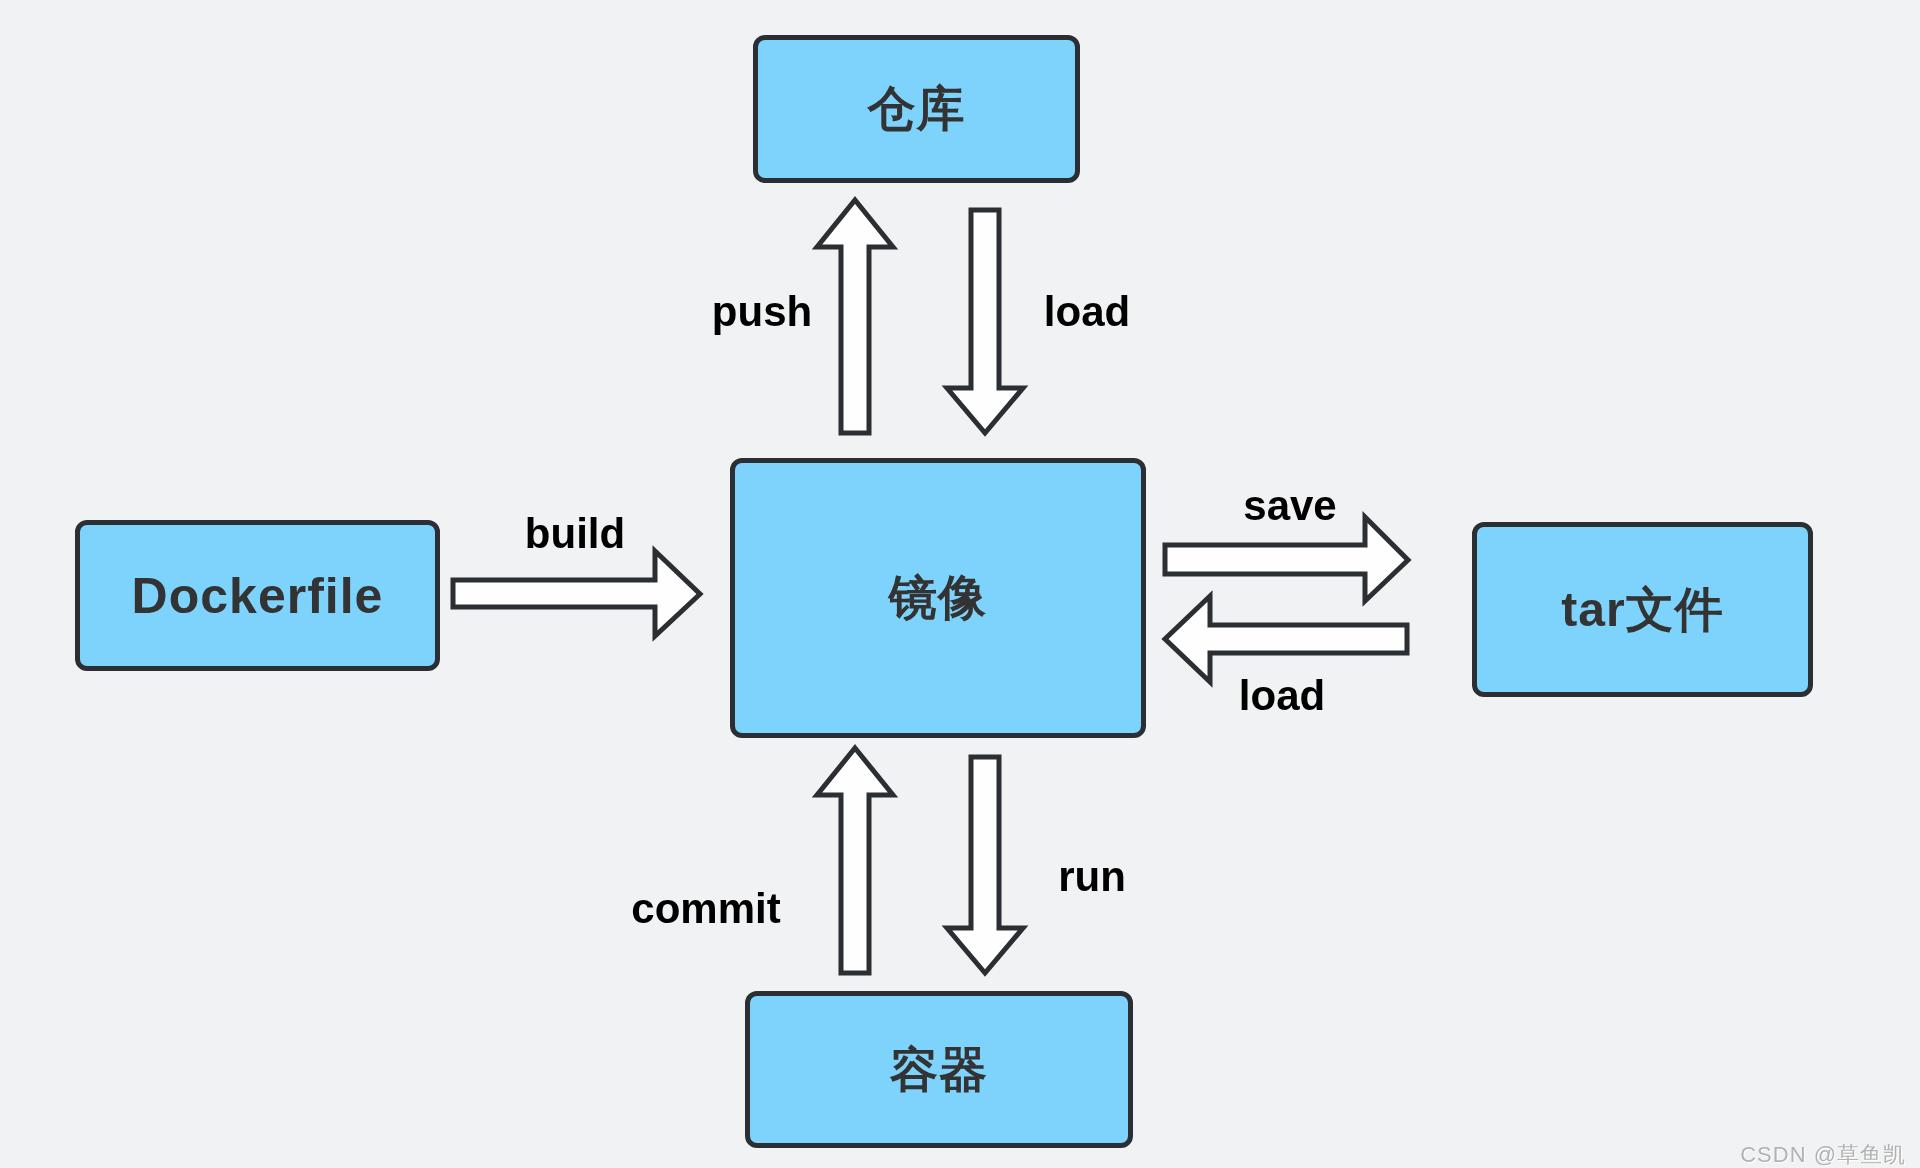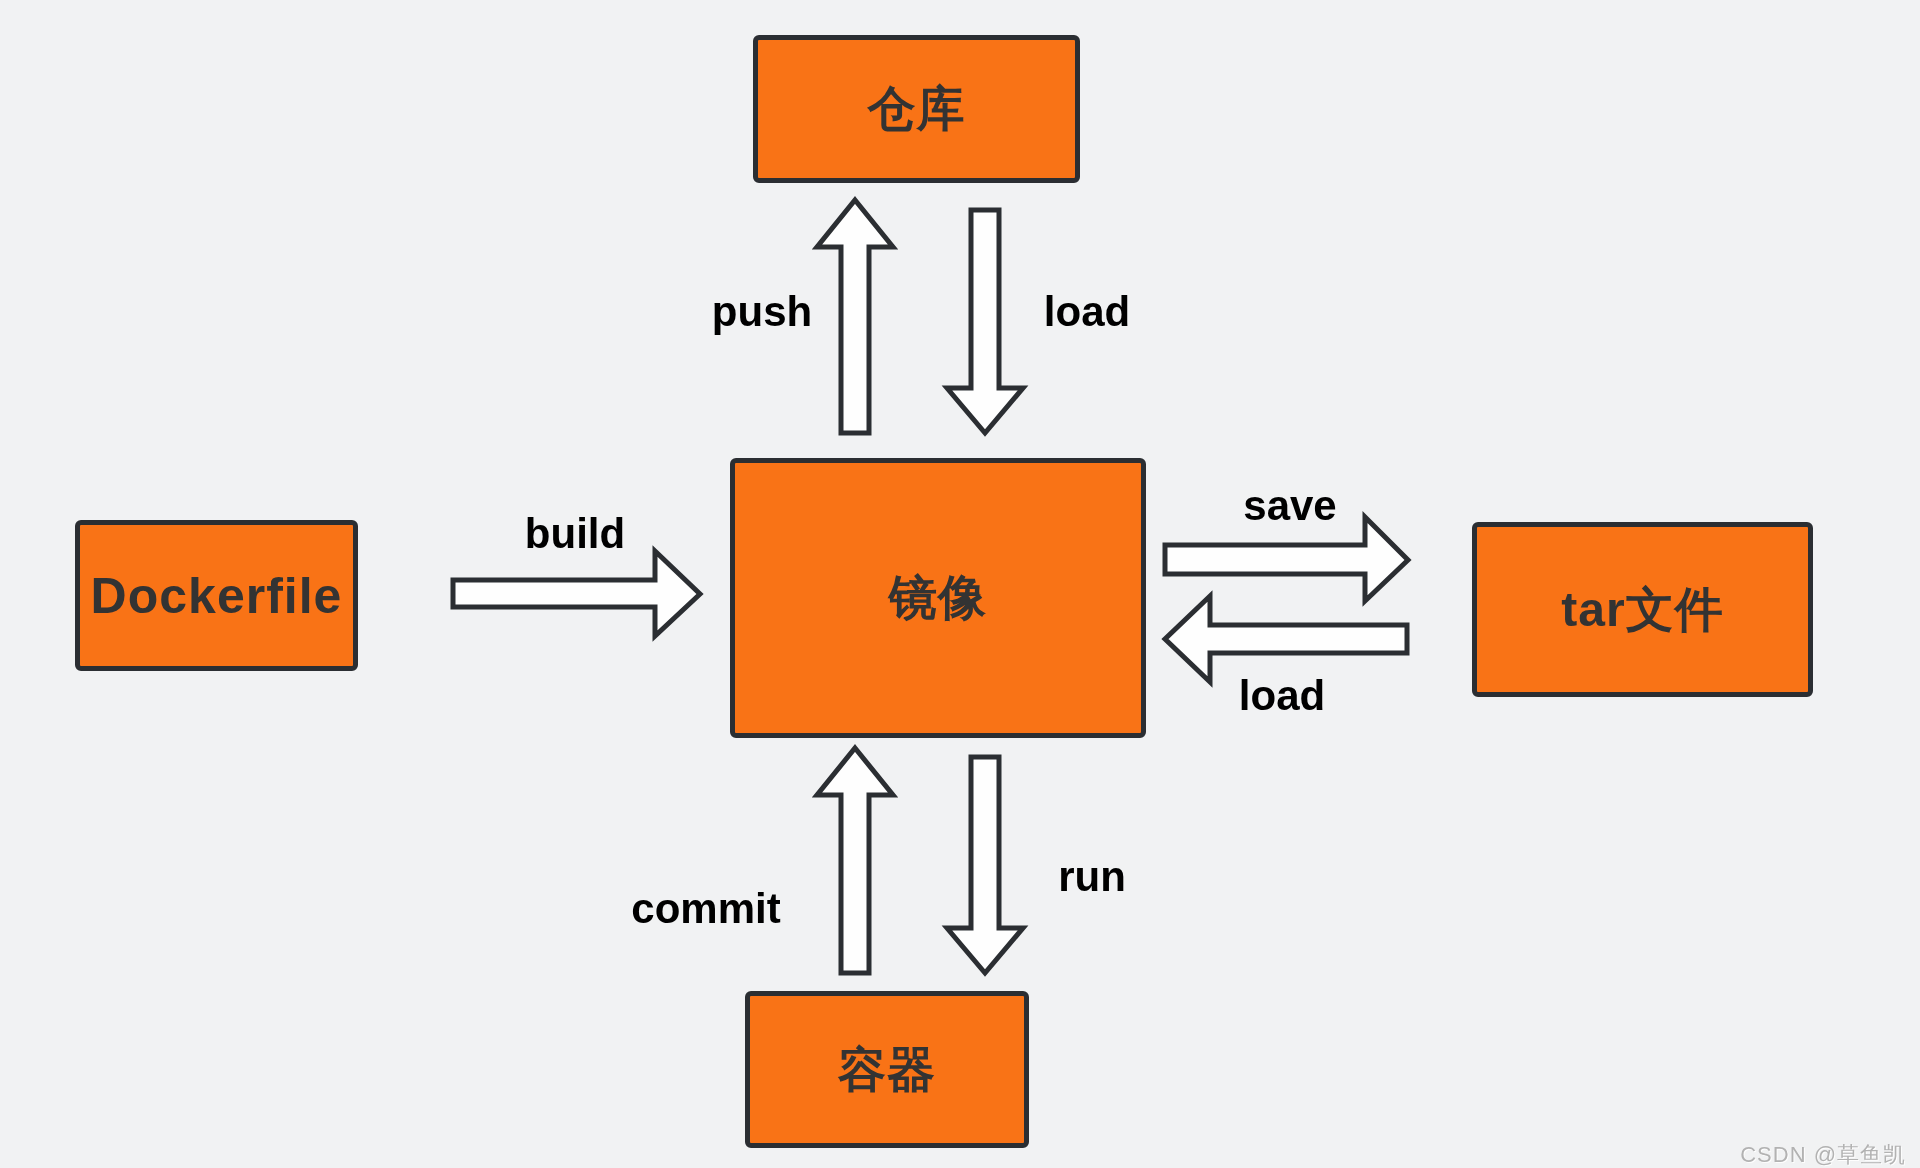--- a/index.html
+++ b/index.html
@@ -11,36 +11,36 @@
   .canvas {
     position: relative;
     width: 1920px;
     height: 1168px;
     background: #f1f2f3;
     overflow: hidden;
   }
   .node {
     position: absolute;
     box-sizing: border-box;
-    background: #f97316;
+    background: #7dd3fc;
     border: 5px solid #2b2e32;
-    border-radius: 6px;
+    border-radius: 12px;
     display: flex;
     align-items: center;
     justify-content: center;
     color: #333333;
     font-weight: bold;
     font-size: 48px;
     letter-spacing: 1px;
   }
   .node-repository { left: 753px; top: 35px;  width: 327px; height: 148px; }
   .node-image      { left: 730px; top: 458px; width: 416px; height: 280px; }
-  .node-dockerfile { left: 75px;  top: 520px; width: 283px; height: 151px; font-size: 50px; }
+  .node-dockerfile { left: 75px;  top: 520px; width: 365px; height: 151px; font-size: 50px; }
   .node-tar        { left: 1472px; top: 522px; width: 341px; height: 175px; }
-  .node-container  { left: 745px; top: 991px; width: 284px; height: 157px; }
+  .node-container  { left: 745px; top: 991px; width: 388px; height: 157px; }
 
   .arrow-layer {
     position: absolute;
     left: 0; top: 0;
     width: 1920px;
     height: 1168px;
   }
   .arrow-layer polygon {
     fill: #fefefe;
     stroke: #2b2e32;

